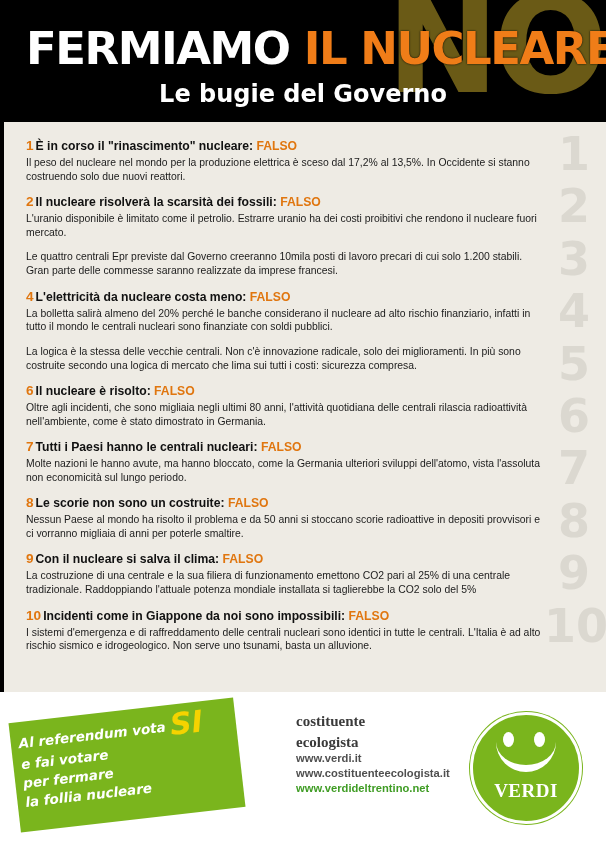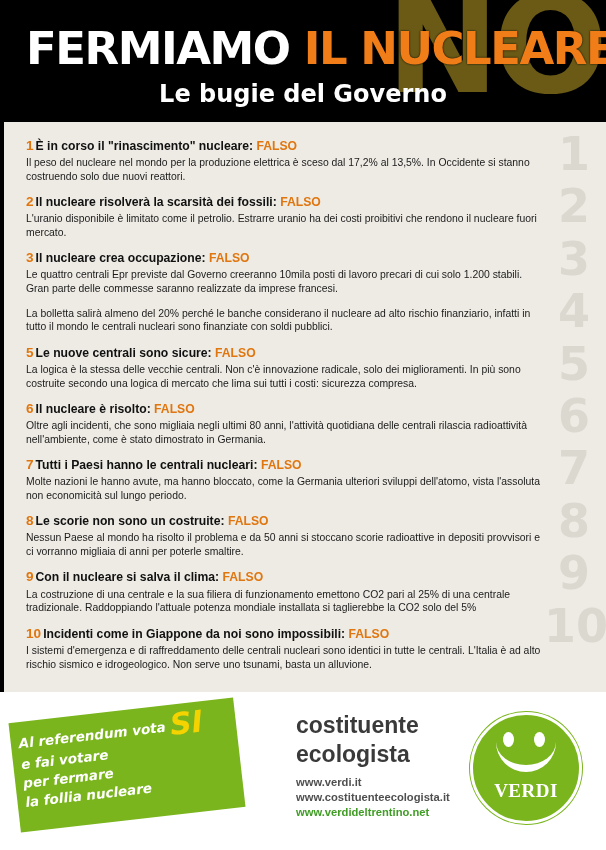--- a/index.html
+++ b/index.html
@@ -151,29 +151,29 @@
     line-height: 0.9;
     vertical-align: -4px;
   }
 
   .brand {
     position: absolute;
     left: 296px; top: 22px;
     width: 180px;
   }
   .brand .b1, .brand .b2 {
-    font-family: Liberation Sans, sans-serif;
-    font-weight: bold;
-    font-size: 23px;
+    font-family: Liberation Serif, serif;
+    font-weight: bold;
+    font-size: 15px;
     color: #3a3a3a;
     line-height: 1.0;
   }
   .brand .b2 { color: #3a3a3a; margin-top: 6px; }
   .brand .links {
-    margin-top: 9px;
+    margin-top: 1px;
     font-size: 11.2px;
     font-weight: bold;
     line-height: 1.36;
     color: #4f4f4f;
   }
   .brand .links a { text-decoration: none; color: #4f4f4f; display: block; }
   .brand .links a.green { color: #3f9c24; }
 
   .logo {
     position: absolute;
@@ -272,36 +272,32 @@
 
       <div class="item">
         <p class="line1">
           <span class="num">2</span><span>Il nucleare risolverà la scarsità dei fossili:</span>
           <span class="falso">FALSO</span>
         </p>
         <p class="body">L'uranio disponibile è limitato come il petrolio. Estrarre uranio ha dei costi proibitivi che rendono il nucleare fuori mercato.</p>
       </div>
 
       <div class="item">
-        <p class="line1">
-          <span class="num">3</span><span>Il nucleare crea occupazione:</span>
-          <span class="falso">FALSO</span>
-        </p>
         <p class="body">Le quattro centrali Epr previste dal Governo creeranno 10mila posti di lavoro precari di cui solo 1.200 stabili. Gran parte delle commesse saranno realizzate da imprese francesi.</p>
       </div>
 
       <div class="item">
+        <p class="line1">
+          <span class="num">4</span><span>L'elettricità da nucleare costa meno:</span>
+          <span class="falso">FALSO</span>
+        </p>
         <p class="body">La bolletta salirà almeno del 20% perché le banche considerano il nucleare ad alto rischio finanziario, infatti in tutto il mondo le centrali nucleari sono finanziate con soldi pubblici.</p>
       </div>
 
       <div class="item">
-        <p class="line1">
-          <span class="num">5</span><span>Le nuove centrali sono sicure:</span>
-          <span class="falso">FALSO</span>
-        </p>
         <p class="body">La logica è la stessa delle vecchie centrali. Non c'è innovazione radicale, solo dei miglioramenti. In più sono costruite secondo una logica di mercato che lima sui tutti i costi: sicurezza compresa.</p>
       </div>
 
       <div class="item">
         <p class="line1">
           <span class="num">6</span><span>Il nucleare è risolto:</span>
           <span class="falso">FALSO</span>
         </p>
         <p class="body">Oltre agli incidenti, che sono migliaia negli ultimi 80 anni, l'attività quotidiana delle centrali rilascia radioattività nell'ambiente, come è stato dimostrato in Germania.</p>
       </div>

